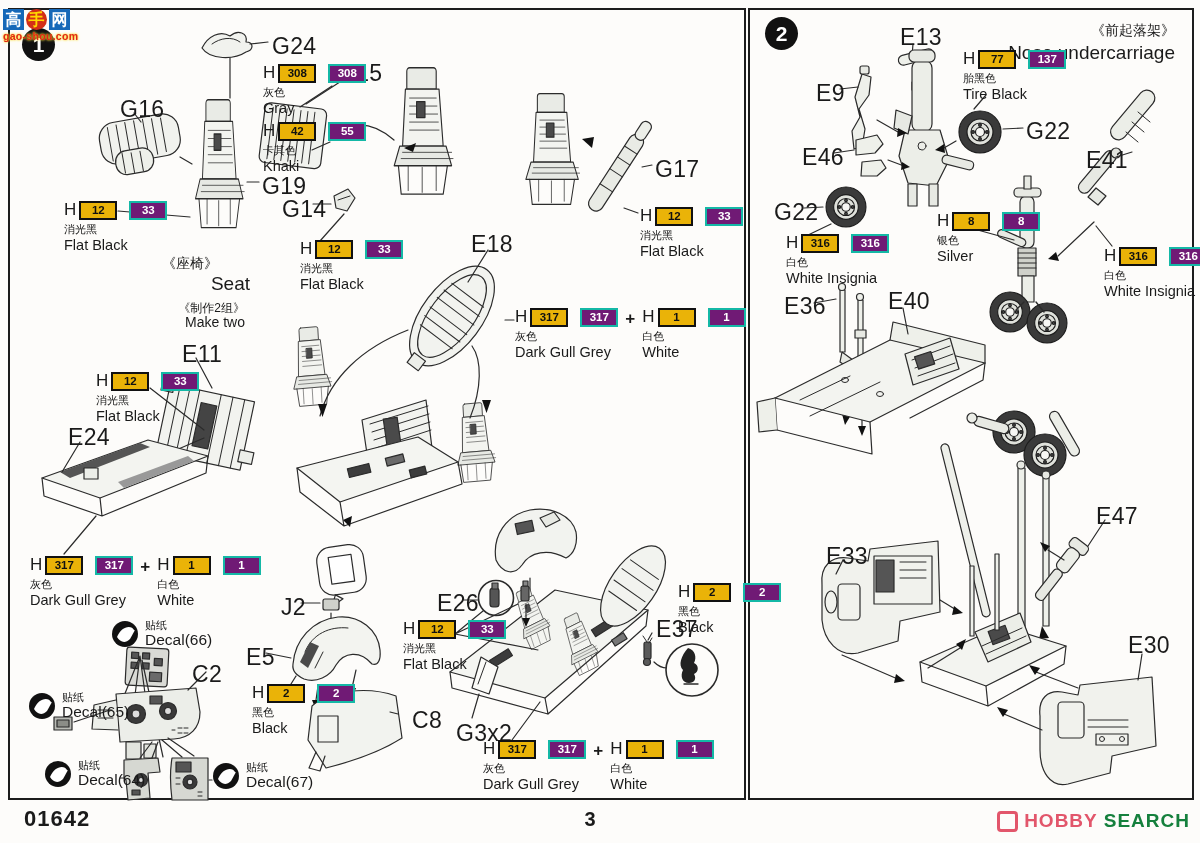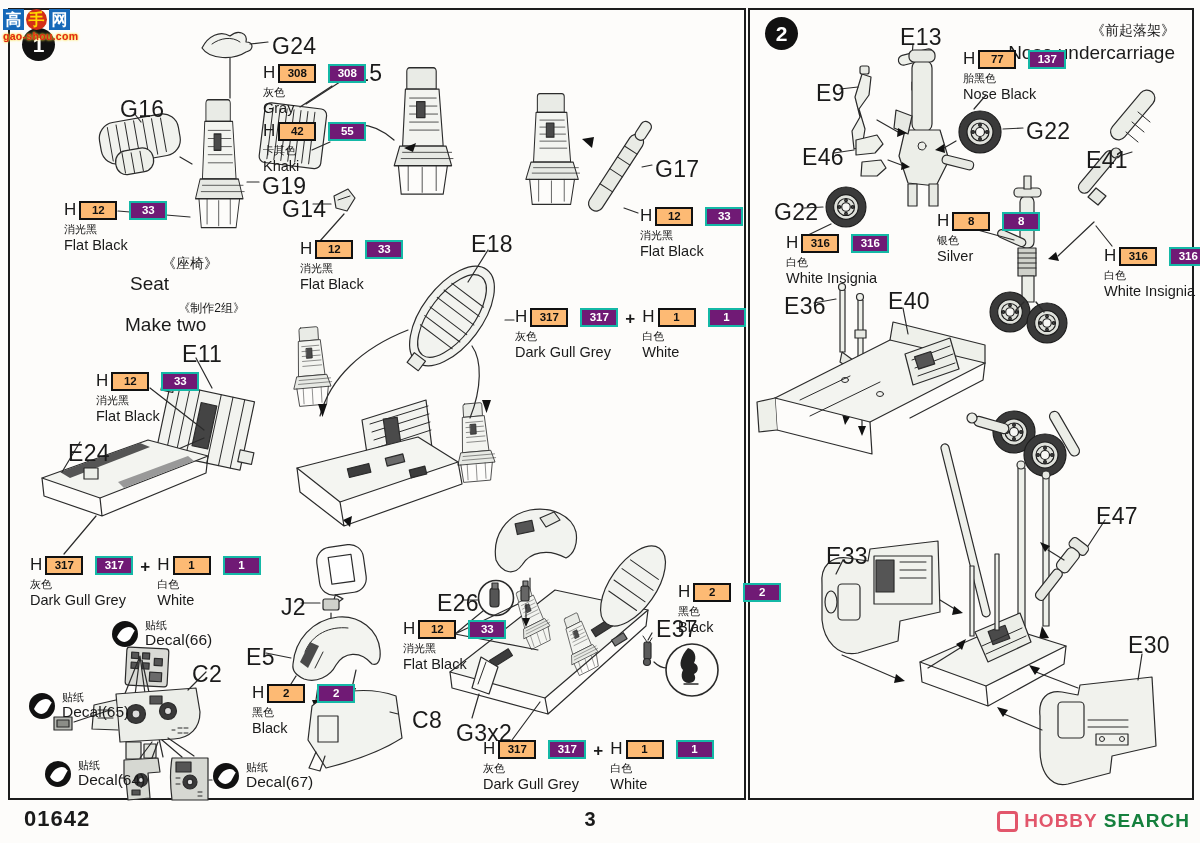--- a/index.html
+++ b/index.html
@@ -6,29 +6,29 @@
   .page{position:relative;width:1200px;height:843px;background:#fdfcfa;overflow:hidden;
         font-family:"Liberation Sans","DejaVu Sans",sans-serif;color:#1a1a1a;}
   .panel{position:absolute;border:2px solid #1c1c1c;background:#fdfcfa;}
   .panel-left{left:8px;top:8px;width:734px;height:788px;}
   .panel-right{left:748px;top:8px;width:442px;height:788px;}
   svg.art{position:absolute;left:0;top:0;z-index:1;pointer-events:none;}
   .step{position:absolute;z-index:3;width:33px;height:33px;border-radius:50%;background:#111;color:#fff;
         font-size:21px;font-weight:bold;display:flex;align-items:center;justify-content:center;}
   .lbl{position:absolute;z-index:3;font-size:23px;letter-spacing:.3px;white-space:nowrap;}
   .t-cn{position:absolute;z-index:3;font-size:14px;text-align:center;white-space:nowrap;}
-  .t-en{position:absolute;z-index:3;font-size:19px;text-align:left;white-space:nowrap;}
+  .t-en{position:absolute;z-index:3;font-size:19px;text-align:right;white-space:nowrap;}
   .n-cn{position:absolute;z-index:3;font-size:12px;text-align:right;white-space:nowrap;}
-  .n-en{position:absolute;z-index:3;font-size:19px;text-align:left;white-space:nowrap;}
+  .n-en{position:absolute;z-index:3;font-size:14px;text-align:right;white-space:nowrap;}
   .chip{position:absolute;z-index:3;}
   .chip-row{display:flex;align-items:center;height:18px;}
   .chip-h{font-size:17px;margin-right:3px;}
   .box{display:inline-block;min-width:28px;height:15px;line-height:15px;text-align:center;
        font-size:11.5px;font-weight:bold;padding:0 3px;}
-  .box.w{border:2px solid #111;background:#fdba74;color:#111;}
+  .box.w{border:2px solid #111;background:#eab308;color:#111;}
   .box.b{background:#701a75;color:#fff;border:2px solid #14b8a6;margin-left:12px;}
   .chip-cn{font-size:11px;margin-top:3px;white-space:nowrap;}
   .chip-en{font-size:14.5px;white-space:nowrap;}
   .combo{display:flex;gap:7px;align-items:flex-start;}
   .plus{font-size:17px;font-weight:bold;margin-top:1px;}
   .decal{position:absolute;z-index:3;display:flex;gap:6px;align-items:flex-start;}
   .decal-text{line-height:1.05;}
   .decal-cn{font-size:11px;}
   .decal-en{font-size:15.5px;}
   .wm{position:absolute;left:3px;top:9px;z-index:6;}
@@ -448,21 +448,21 @@
   <div class="n-en" style="left:125px;top:314px;width:120px">Make two</div>
 
   <div class="lbl" style="left:272px;top:33px">G24</div>
   <div class="lbl" style="left:120px;top:96px">G16</div>
   <div class="lbl" style="left:338px;top:60px">G15</div>
   <div class="lbl" style="left:262px;top:173px">G19</div>
   <div class="lbl" style="left:282px;top:196px">G14</div>
   <div class="lbl" style="left:655px;top:156px">G17</div>
   <div class="lbl" style="left:471px;top:231px">E18</div>
   <div class="lbl" style="left:182px;top:341px">E11</div>
-  <div class="lbl" style="left:68px;top:440px">E24</div>
+  <div class="lbl" style="left:68px;top:424px">E24</div>
   <div class="lbl" style="left:281px;top:594px">J2</div>
   <div class="lbl" style="left:246px;top:644px">E5</div>
   <div class="lbl" style="left:192px;top:661px">C2</div>
   <div class="lbl" style="left:412px;top:707px">C8</div>
   <div class="lbl" style="left:437px;top:590px">E26</div>
   <div class="lbl" style="left:656px;top:616px">E37</div>
   <div class="lbl" style="left:456px;top:720px">G3x2</div>
 
   <div class="chip" style="left:263px;top:64px">
     <div class="chip-row">
@@ -669,21 +669,21 @@
   <div class="lbl" style="left:1096px;top:503px">E47</div>
   <div class="lbl" style="left:1128px;top:632px">E30</div>
 
   <div class="chip" style="left:963px;top:50px">
     <div class="chip-row">
         <span class="chip-h">H</span>
         <span class="box w">77</span>
         <span class="box b">137</span>
       </div>
     <div class="chip-cn">胎黑色</div>
-    <div class="chip-en">Nose Black</div>
+    <div class="chip-en">Tire Black</div>
   </div>
   <div class="chip" style="left:786px;top:234px">
     <div class="chip-row">
         <span class="chip-h">H</span>
         <span class="box w">316</span>
         <span class="box b">316</span>
       </div>
     <div class="chip-cn">白色</div>
     <div class="chip-en">White Insignia</div>
   </div>

